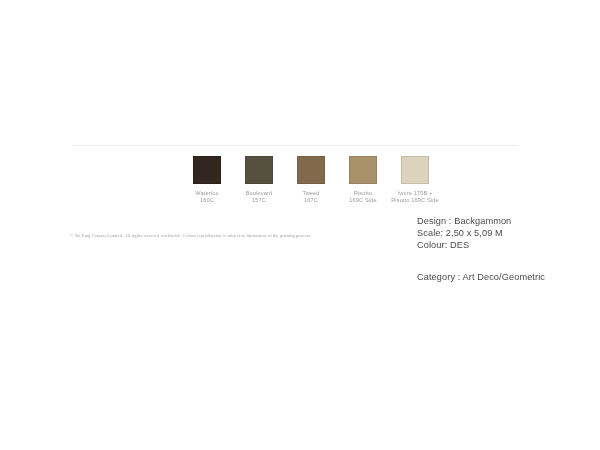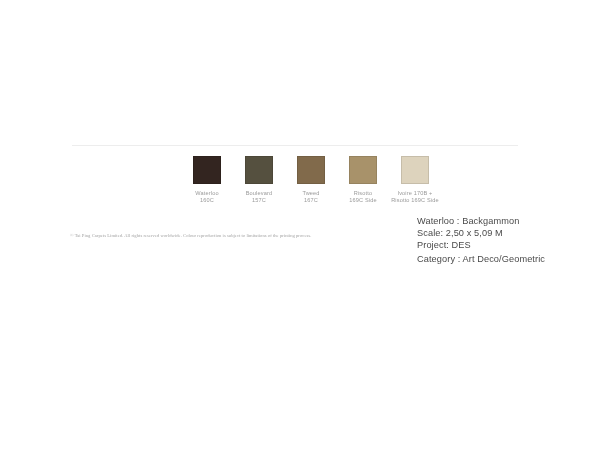--- a/index.html
+++ b/index.html
@@ -101,21 +101,21 @@
     font-size: 9.2px;
     line-height: 12.2px;
     color: #4a4a4a;
     letter-spacing: 0.1px;
     white-space: nowrap;
   }
   .project-info .row {
     display: block;
   }
   .project-info .row.gap {
-    margin-top: 1px;
+    margin-top: 19px;
   }
 </style>
 </head>
 <body>
 
 <div id="sheet" style="background: rgb(255, 255, 255);">
 
   <div class="divider" style="background: rgb(237, 237, 237);"></div>
 
   <div class="swatch-strip">
@@ -158,19 +158,19 @@
         <span class="ln">Ivoire 170B +</span>
         <span class="ln">Risotto 169C Side</span>
       </div>
     </div>
 
   </div>
 
   <div class="copyright">© Tai Ping Carpets Limited. All rights reserved worldwide. Colour reproduction is subject to limitations of the printing process.</div>
 
   <div class="project-info">
-    <span class="row">Waterloo :  Backgammon</span>
+    <span class="row">Design :  Backgammon</span>
     <span class="row">Scale:  2,50 x 5,09 M</span>
-    <span class="row">Project:  DES</span>
+    <span class="row">Colour:  DES</span>
     <span class="row gap">Category : Art Deco/Geometric</span>
   </div>
 
 </div>
 
 </body></html>

